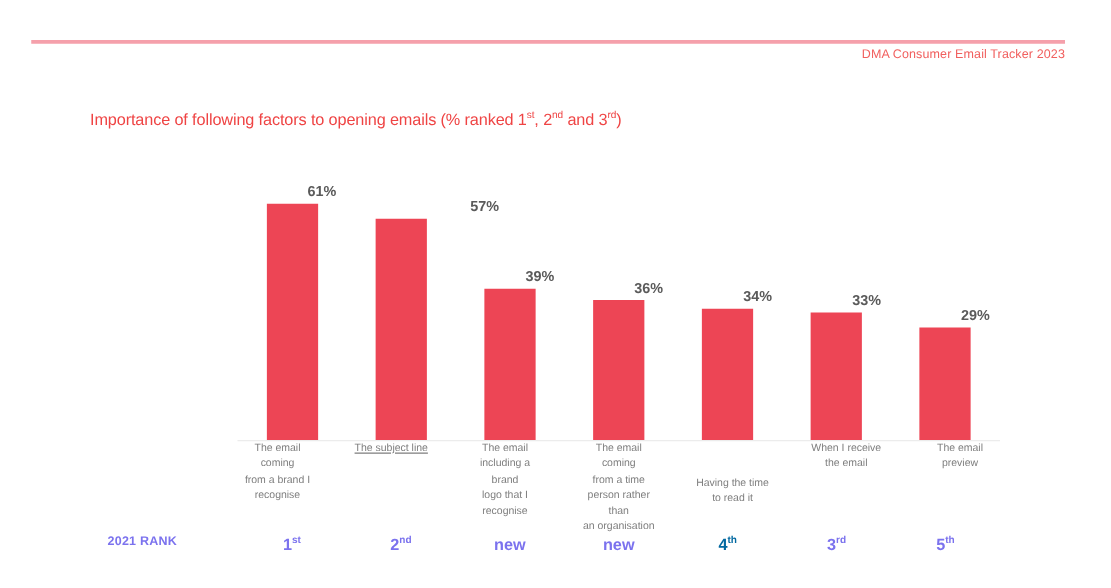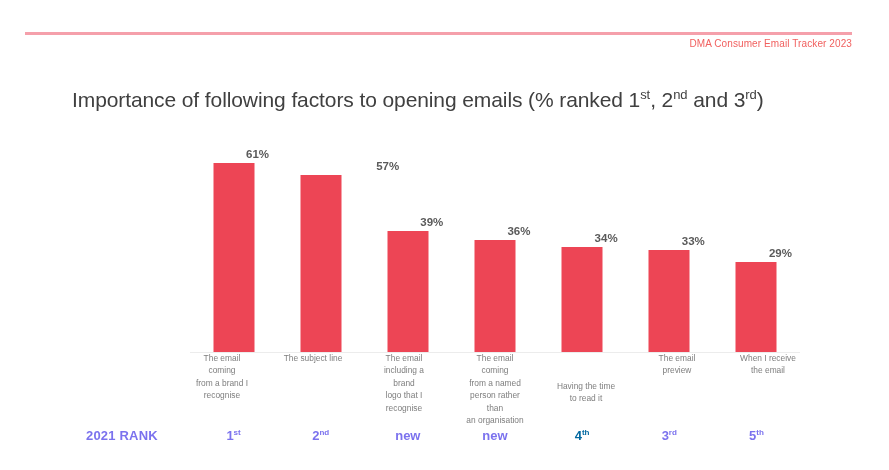--- a/index.html
+++ b/index.html
@@ -44,22 +44,22 @@
     letter-spacing: 0.1px;
     color: #f1605f;
     white-space: nowrap;
   }
 
   
   .chart-title {
     position: absolute;
     left: 72px;
     top: 88px;
-    font-size: 21px;
-    color: #404040;
+    font-size: 13px;
+    color: #ef4444;
     white-space: nowrap;
     letter-spacing: -0.1px;
   }
   .chart-title sup {
     font-size: 0.62em;
     vertical-align: super;
     line-height: 0;
   }
 
   
@@ -140,21 +140,21 @@
     position: absolute;
     left: 0;
     top: 428px;
     width: 889px;
     height: 24px;
   }
   .rank-title {
     position: absolute;
     left: 86px;
     top: 0;
-    font-size: 13px;
+    font-size: 10px;
     font-weight: bold;
     color: #7b72ee;
     letter-spacing: 0.2px;
     white-space: nowrap;
   }
   .rank-values {
     position: absolute;
     left: 190px;
     top: 0;
     width: 610px;
@@ -221,45 +221,45 @@
       </div>
     <div class="baseline"></div>
   </div>
 
   <div class="categories" id="categories-container">
       <div class="cat-cell" style="color: rgb(126, 126, 126);">
         <div>The email coming</div>
         <div>from a brand I</div>
         <div>recognise</div>
       </div>
-      <div class="cat-cell" style="color: rgb(126, 126, 126);">
+      <div class="cat-cell" style="color: rgb(126, 126, 126); text-decoration: underline;">
         <div>The subject line</div>
       </div>
       <div class="cat-cell" style="color: rgb(126, 126, 126);">
         <div>The email</div>
         <div>including a brand</div>
         <div>logo that I</div>
         <div>recognise</div>
       </div>
       <div class="cat-cell" style="color: rgb(126, 126, 126);">
         <div>The email coming</div>
-        <div>from a named</div>
+        <div>from a time</div>
         <div>person rather than</div>
         <div>an organisation</div>
       </div>
       <div class="cat-cell" style="color: rgb(126, 126, 126); margin-top: 28px;">
         <div>Having the time</div>
         <div>to read it</div>
       </div>
       <div class="cat-cell" style="color: rgb(126, 126, 126);">
-        <div>The email preview</div>
-      </div>
-      <div class="cat-cell" style="color: rgb(126, 126, 126);">
         <div>When I receive</div>
         <div>the email</div>
+      </div>
+      <div class="cat-cell" style="color: rgb(126, 126, 126);">
+        <div>The email preview</div>
       </div>
     </div>
 
   <div class="rank-row">
     <div class="rank-title">2021 RANK</div>
     <div class="rank-values" id="ranks-container">
         <div class="rank-cell" style="color: rgb(123, 114, 238);"><span>1</span><sup>st</sup></div>
         <div class="rank-cell" style="color: rgb(123, 114, 238);"><span>2</span><sup>nd</sup></div>
         <div class="rank-cell" style="color: rgb(123, 114, 238);"><span>new</span></div>
         <div class="rank-cell" style="color: rgb(123, 114, 238);"><span>new</span></div>

